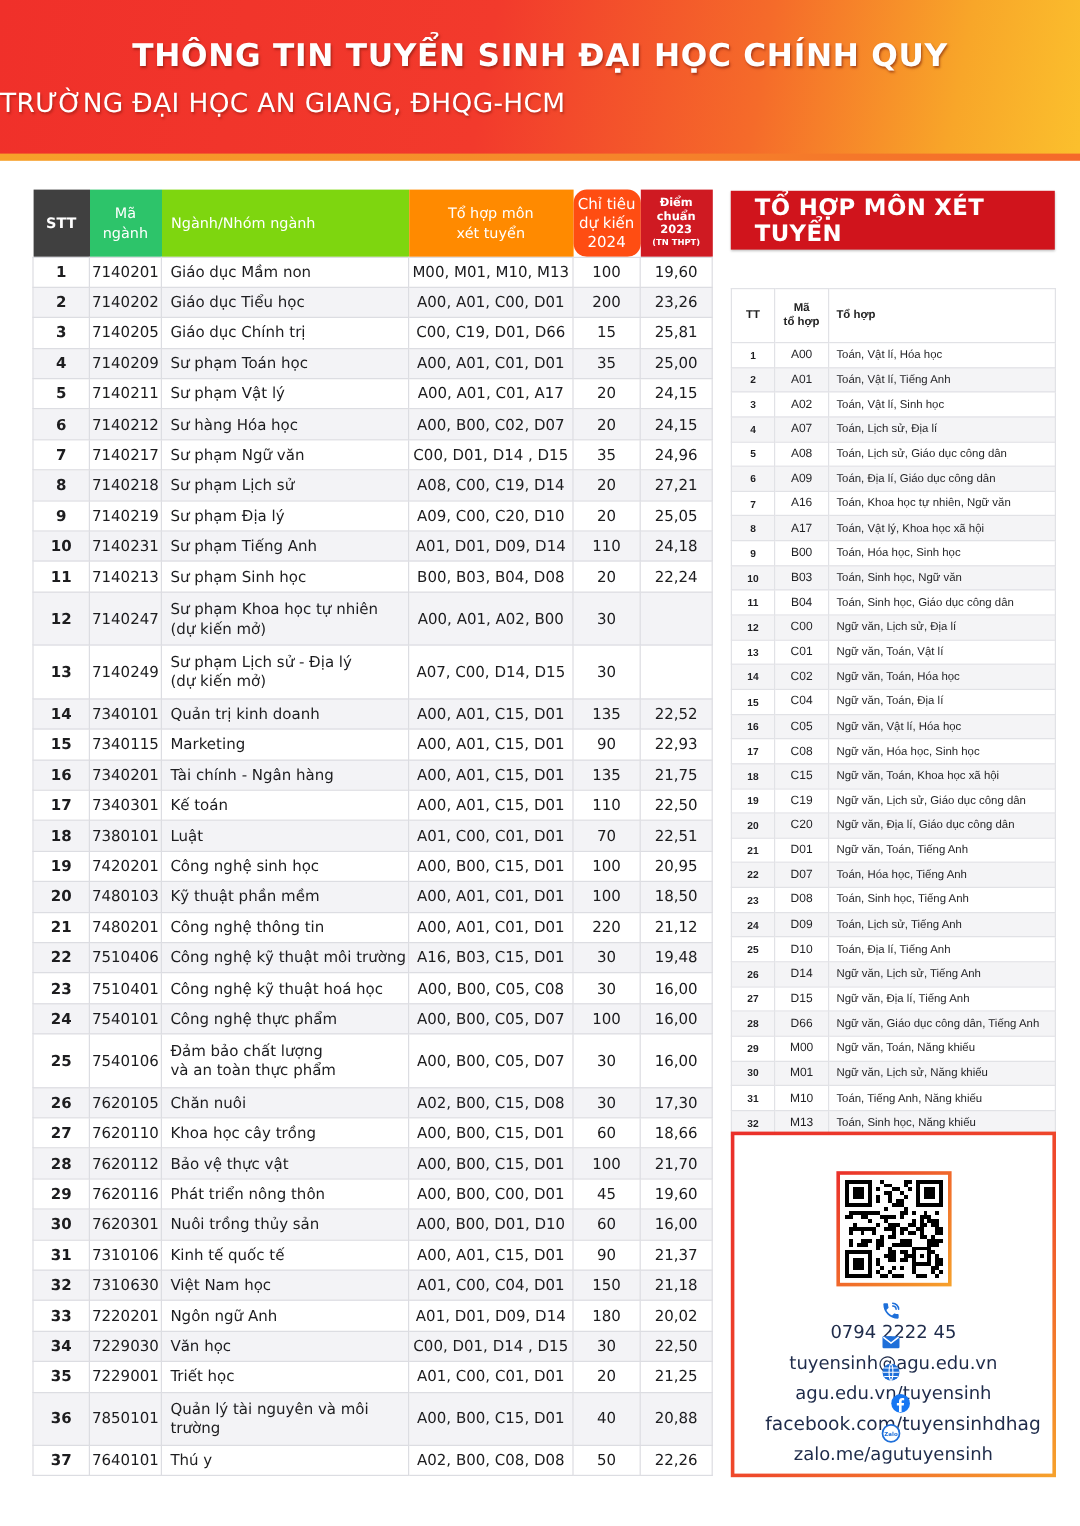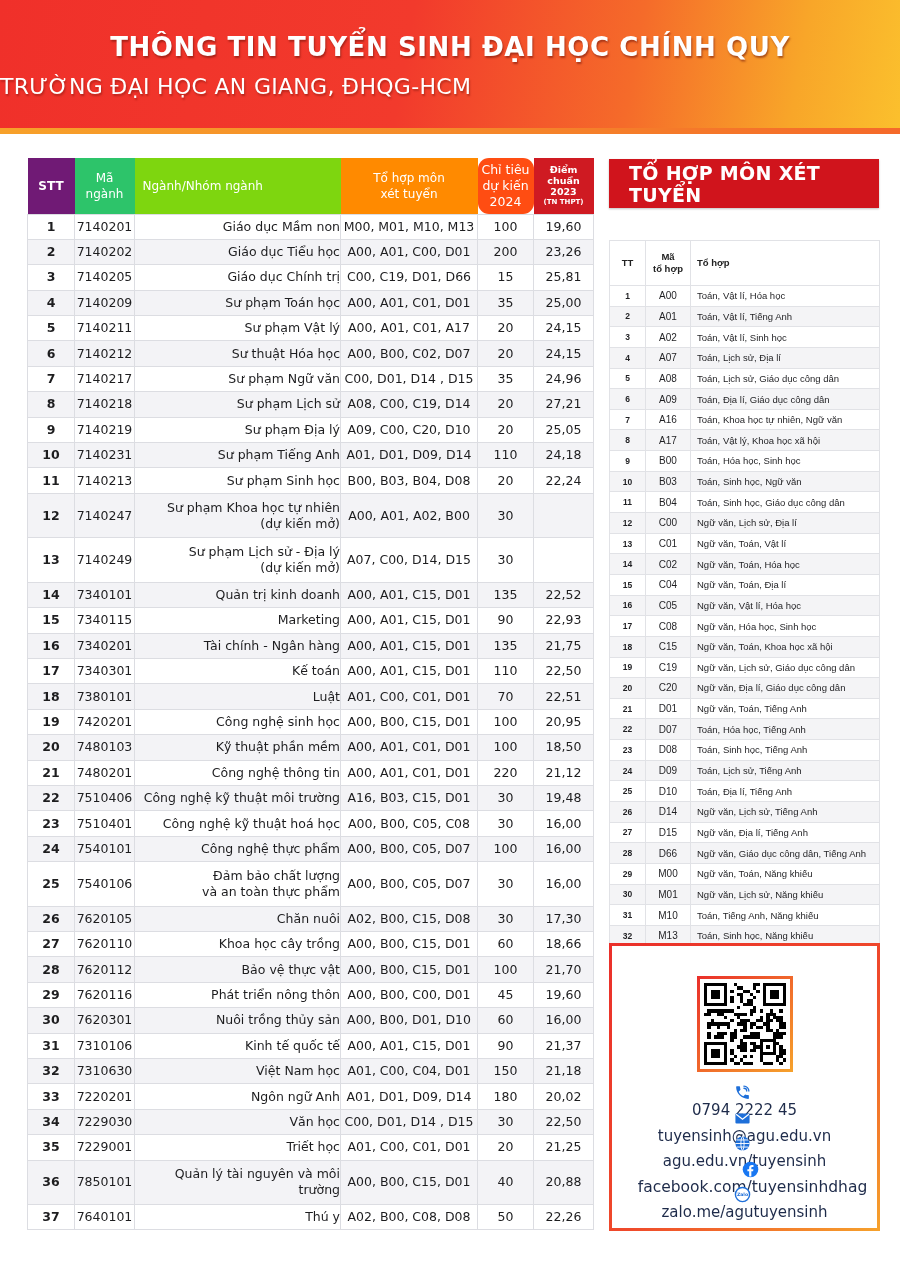--- a/index.html
+++ b/index.html
@@ -28,36 +28,36 @@
 
   
   .main-table {
     position: absolute; left: 27px; top: 158px; width: 566px;
     border-collapse: collapse; table-layout: fixed; font-size: 12.5px;
   }
   .main-table th {
     color: #ffffff; font-weight: normal; font-size: 12px; line-height: 16px;
     text-align: center; vertical-align: middle; height: 56px;
   }
-  .main-table th.h-stt { background: #701a75; font-weight: bold; }
+  .main-table th.h-stt { background: #404040; font-weight: bold; }
   .main-table th.h-ma { background: #2dc46a; }
   .main-table th.h-nganh { background: #7ed60f; text-align: left; padding-left: 8px; }
   .main-table th.h-tohop { background: #ff8a00; }
   .main-table th.h-chitieu { background: #ff4d12; font-size: 12.5px; border-radius: 11px; }
   .main-table th.h-diem { background: #cf1a22; font-size: 9.5px; line-height: 11px; font-weight: bold; }
   .main-table th.h-diem .small { font-size: 7px; display: block; }
 
   .main-table td {
     border: 1px solid #dcdde2; height: 25.4px; vertical-align: middle;
     text-align: center; color: #1d1d1f; line-height: 16px;
   }
   .main-table tr.tall td { height: 44.5px; }
   .main-table tbody tr:nth-child(even) td { background: #f3f3f6; }
   .main-table td.c-stt { font-weight: bold; }
-  .main-table td.c-nganh { text-align: right; padding-left: 7px; }
+  .main-table td.c-nganh { text-align: left; padding-left: 7px; }
   .main-table td.c-nganh span { display: block; }
 
   
   .right-title {
     position: absolute; left: 609px; top: 159px; width: 270px; height: 49px;
     background: #d0141c; color: #ffffff; font-weight: bold; font-size: 19px;
     display: flex; align-items: center; justify-content: center; letter-spacing: 0.3px;
     box-shadow: 0 1px 2px rgba(0,0,0,0.25);
     padding-left: 20px;
   }
@@ -195,21 +195,21 @@
           <span>Sư phạm Vật lý</span>
         </td>
         <td class="c-tohop">A00, A01, C01, A17</td>
         <td class="c-chitieu">20</td>
         <td class="c-diem">24,15</td>
       </tr>
       <tr>
         <td class="c-stt">6</td>
         <td class="c-ma">7140212</td>
         <td class="c-nganh">
-          <span>Sư thuật Hóa học</span>
+          <span>Sư hàng Hóa học</span>
         </td>
         <td class="c-tohop">A00, B00, C02, D07</td>
         <td class="c-chitieu">20</td>
         <td class="c-diem">24,15</td>
       </tr>
       <tr>
         <td class="c-stt">7</td>
         <td class="c-ma">7140217</td>
         <td class="c-nganh">
           <span>Sư phạm Ngữ văn</span>

